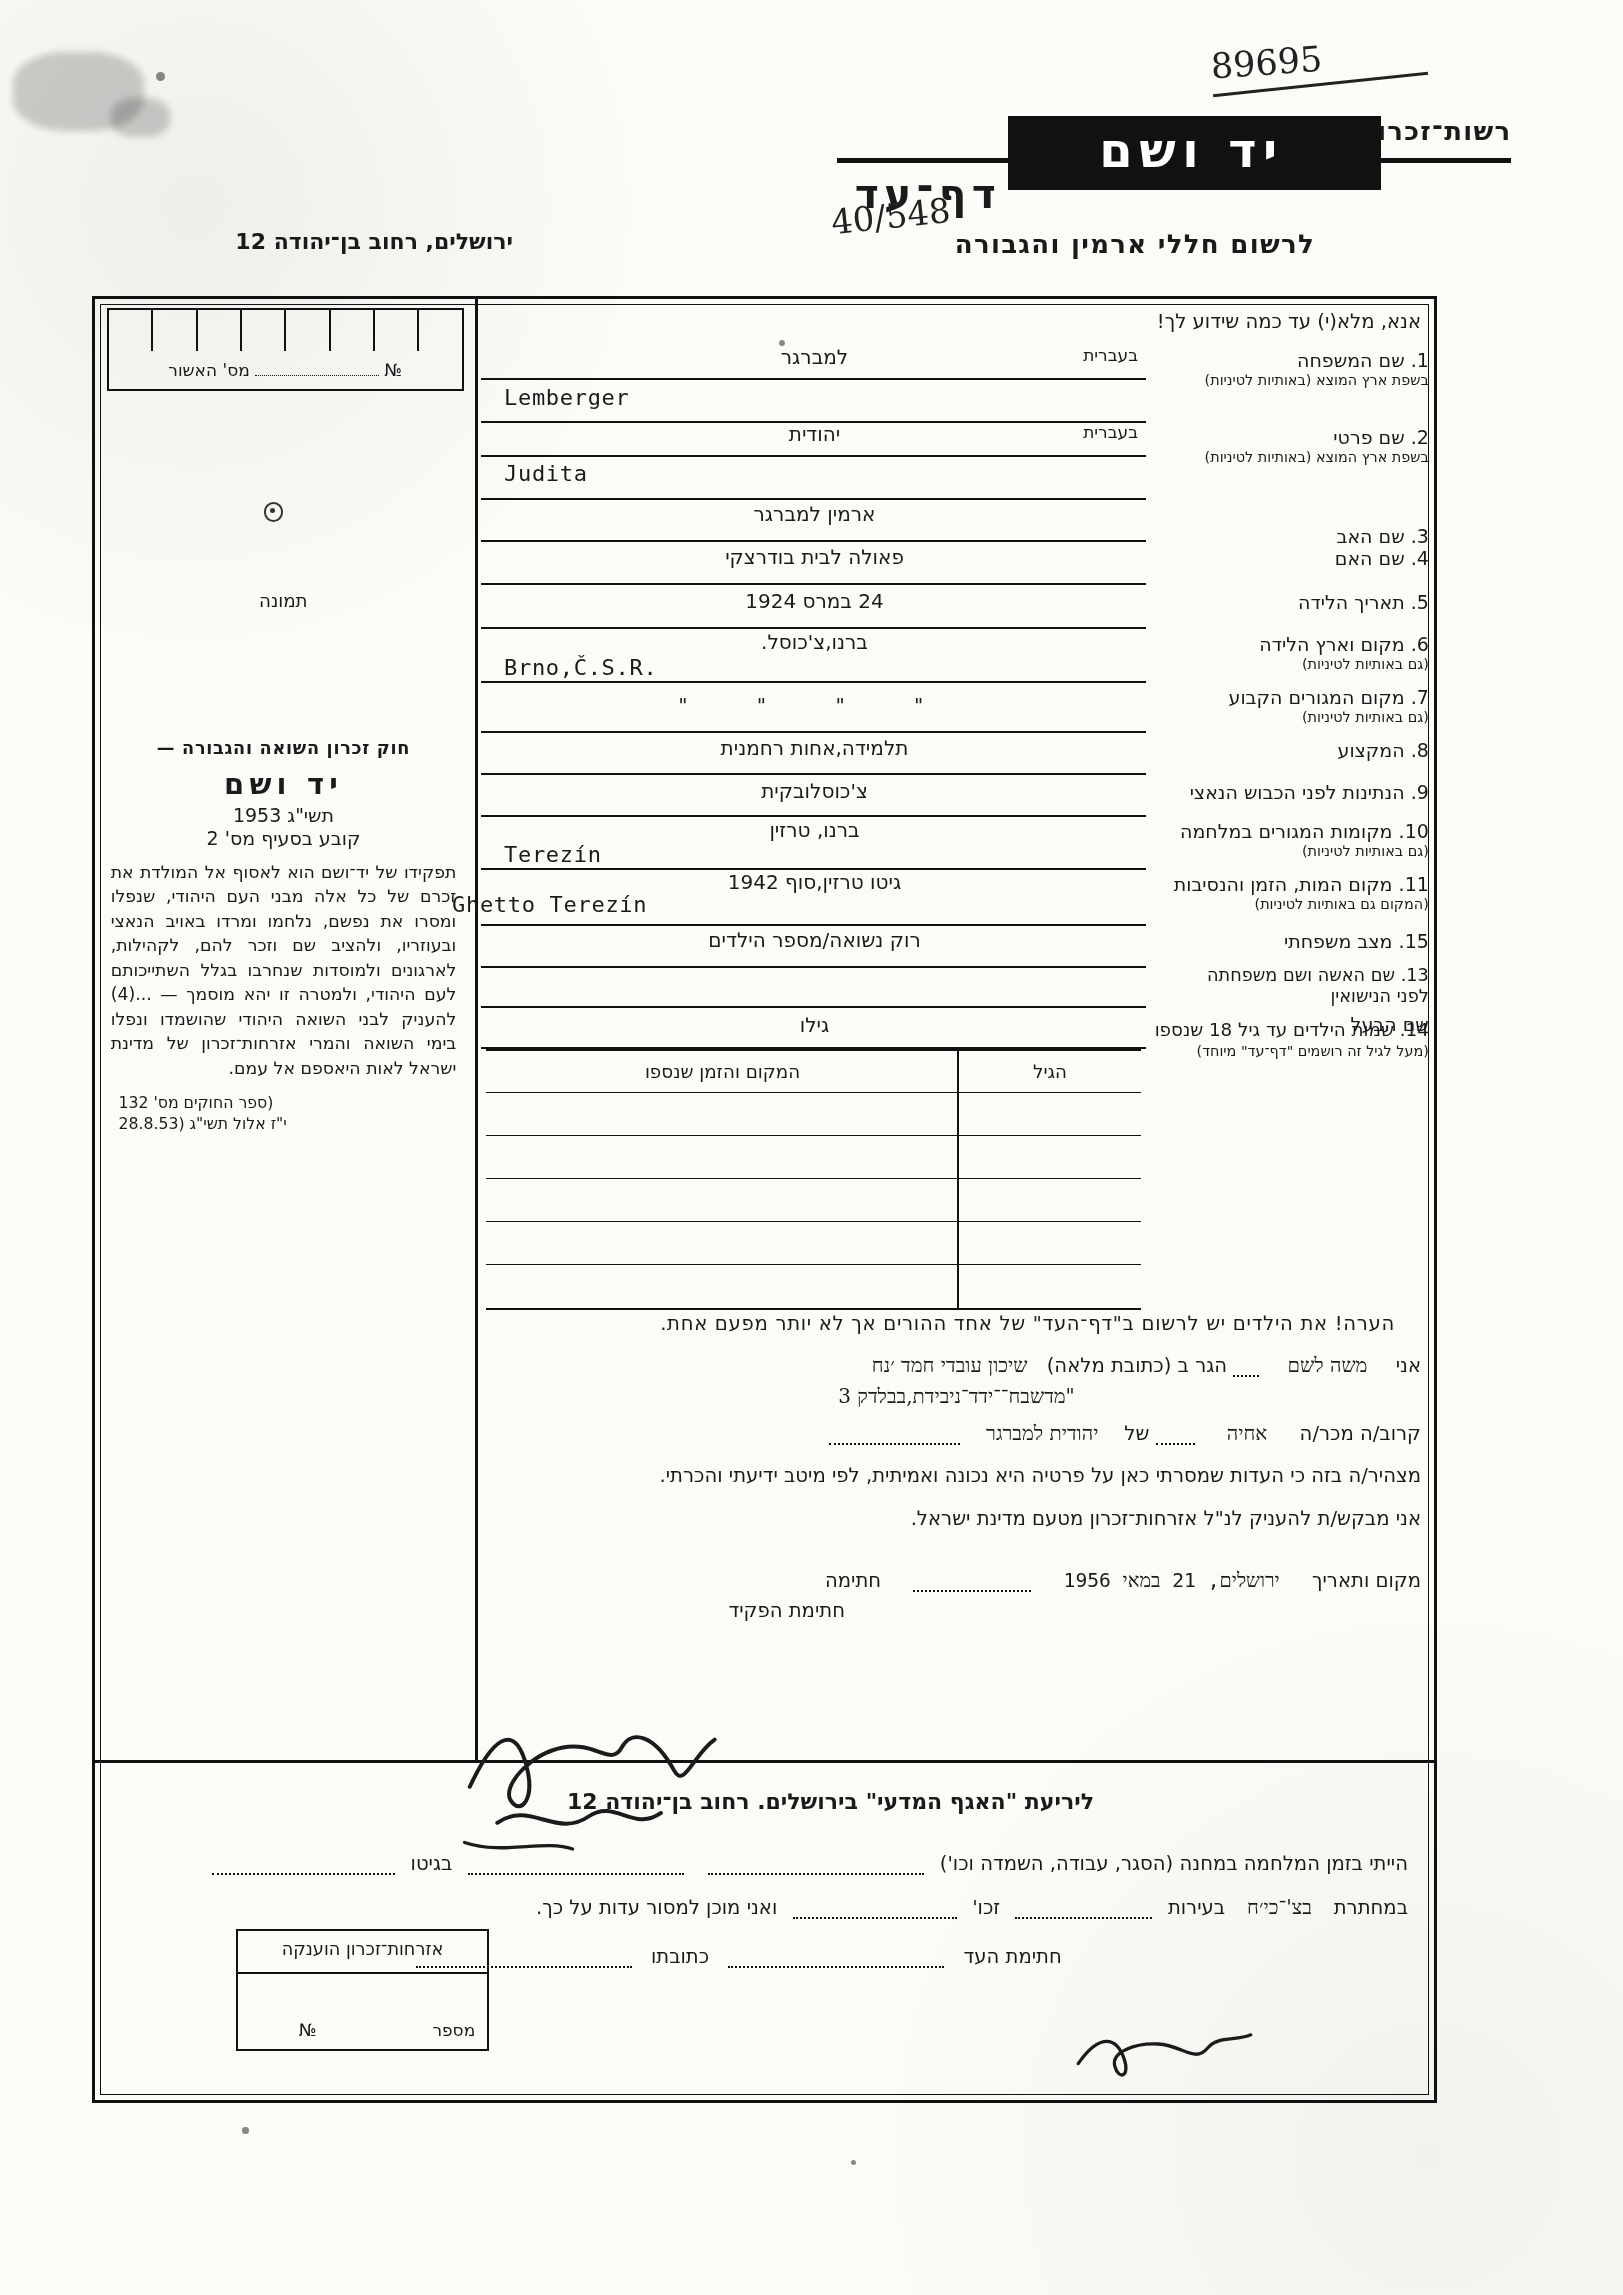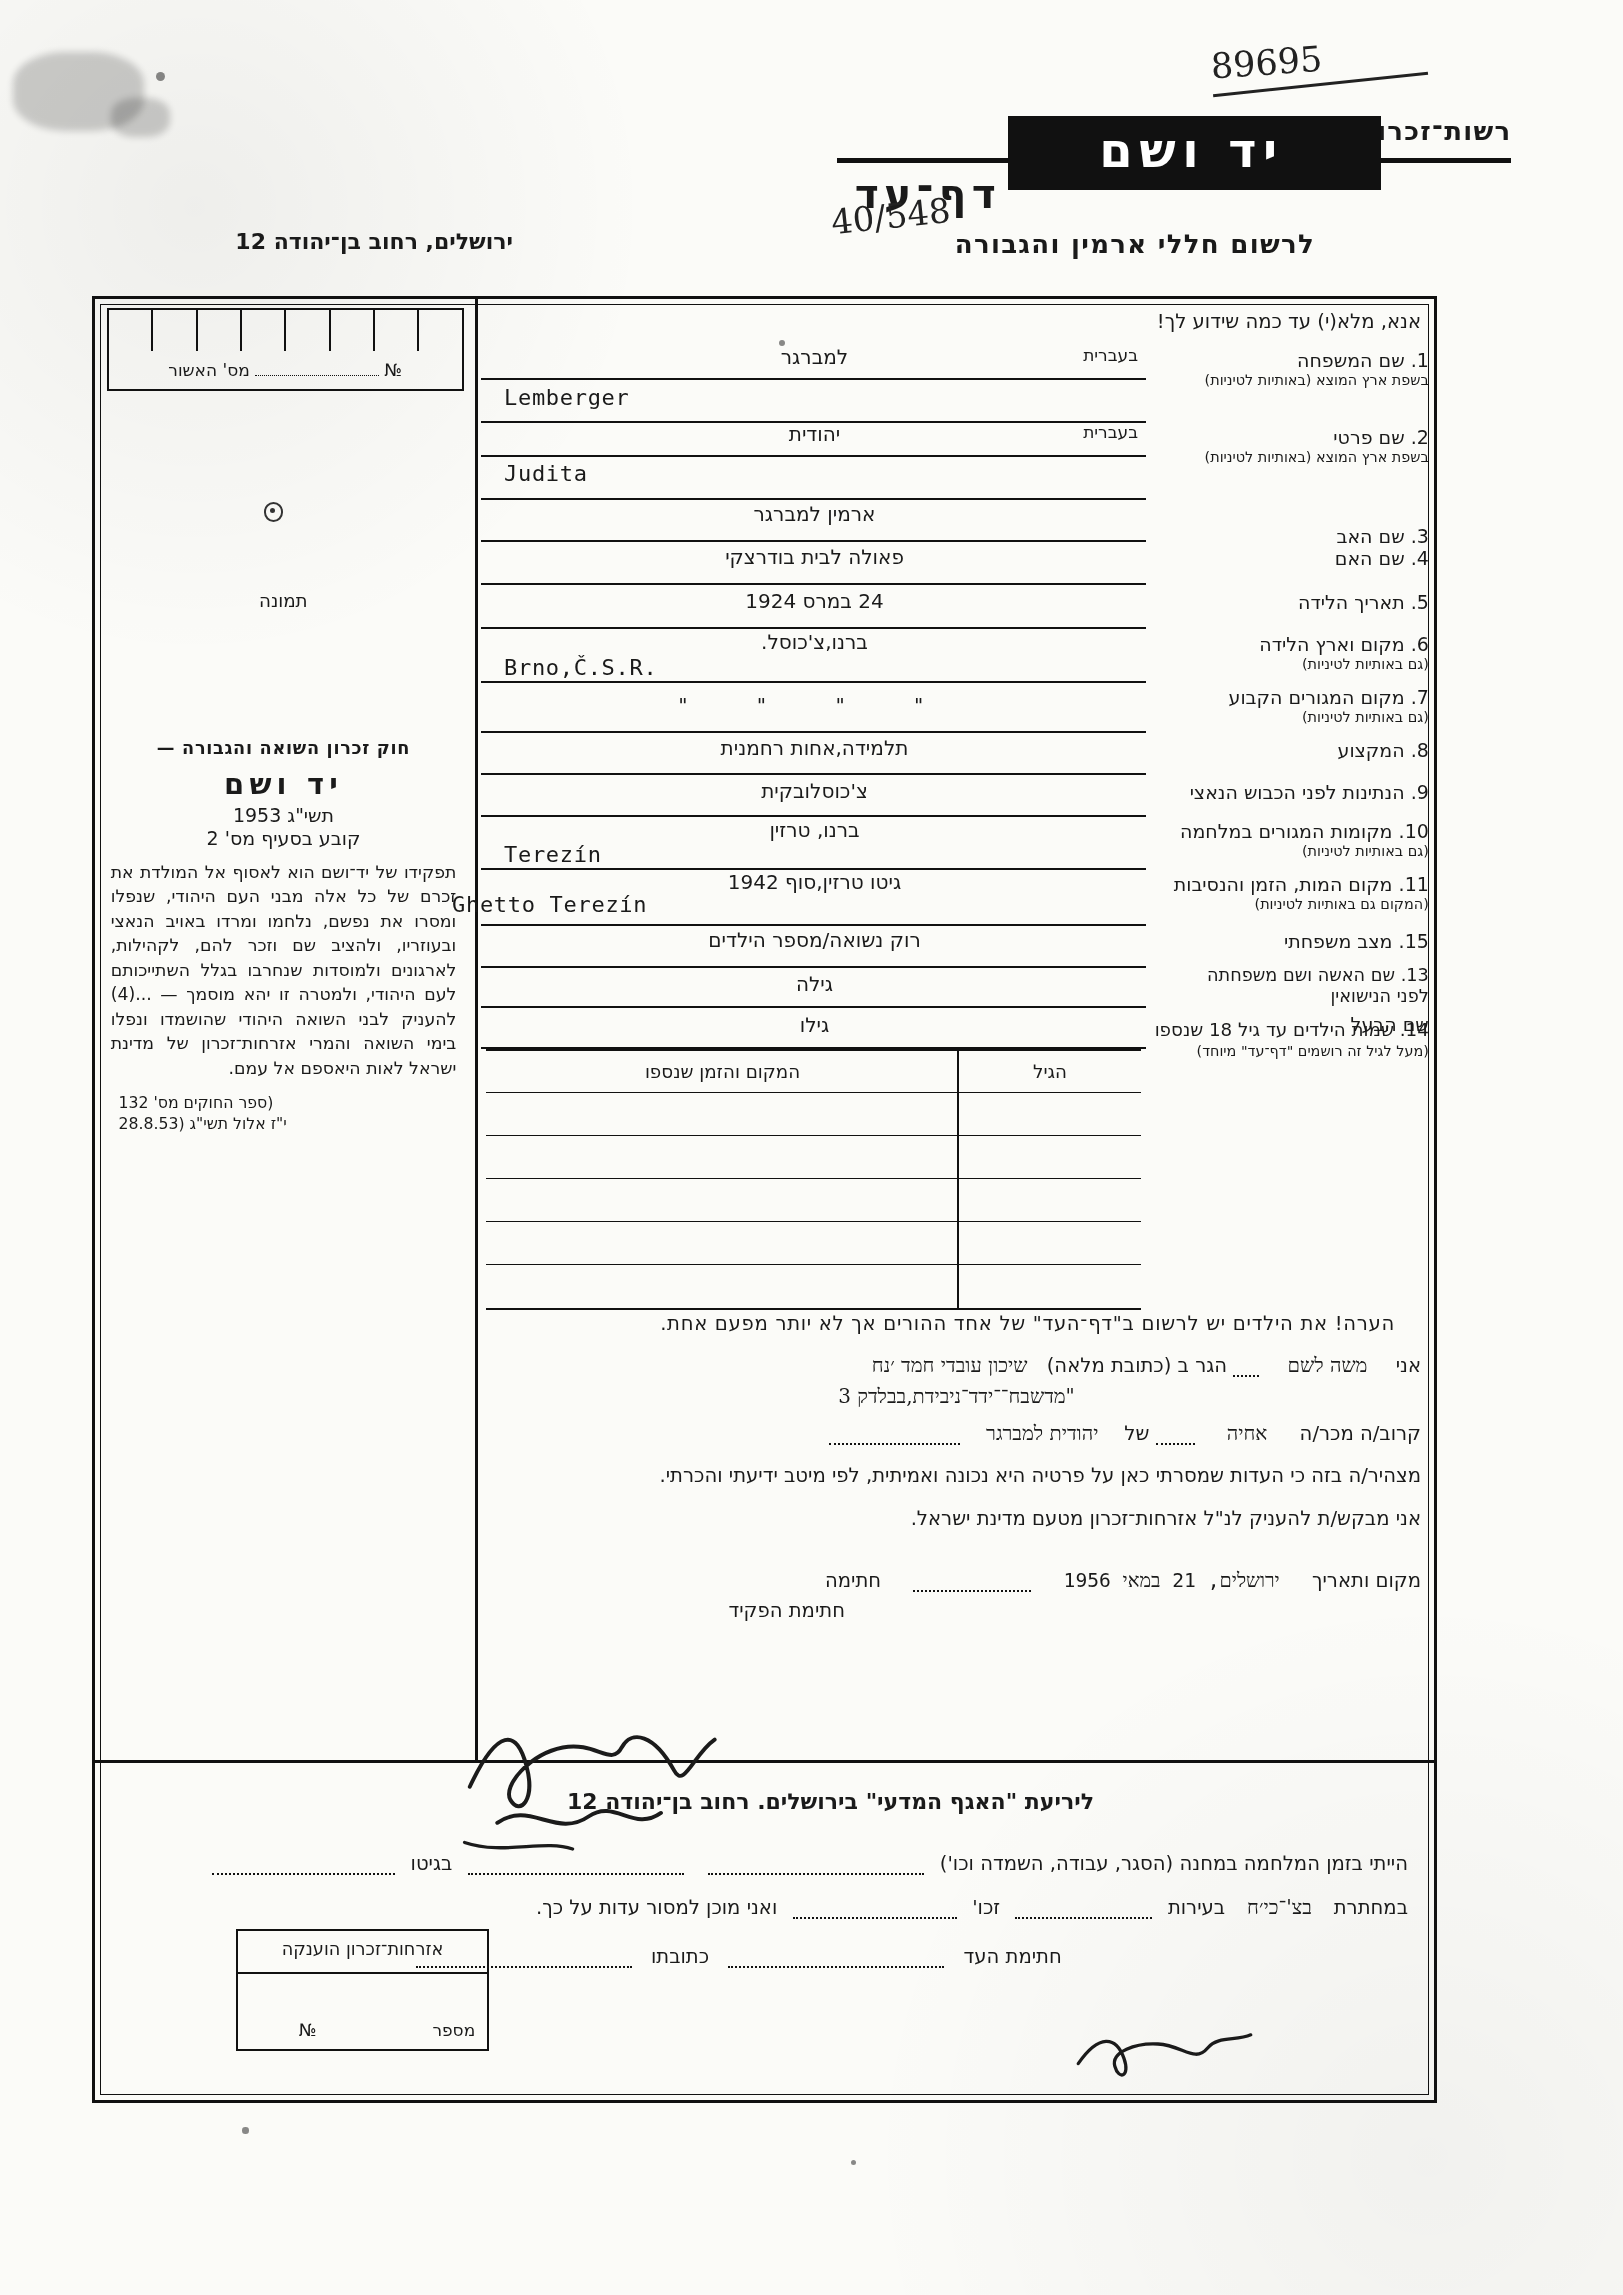--- a/index.html
+++ b/index.html
@@ -700,21 +700,20 @@
         </div>
         <div class="fr-value" style="top:2.6px;">רוק  נשואה/מספר הילדים</div>
         <div class="fr-rule" style="top:41px;"></div>
       </div>
 
       <div class="field-row" style="top:669px;height:41px;">
         <div class="fr-label" style="top:-2.6px;">
           <div class="lbl-main" style="white-space:pre-line;font-size:17.7px;line-height:1.18;"><span>13.</span> <span>שם האשה ושם משפחתה
 לפני הנישואין</span></div>
         </div>
-        <div class="fr-value" style="top:3.9px;">גילה</div>
         <div class="fr-rule" style="top:38px;"></div>
       </div>
 
       <div class="field-row" style="top:710px;height:41px;">
         <div class="fr-label" style="top:3.9px;">
           <div class="lbl-main">שם הבעל</div>
         </div>
         <div class="fr-value" style="top:3.9px;">גילו</div>
         <div class="fr-rule" style="top:38px;"></div>
       </div>

